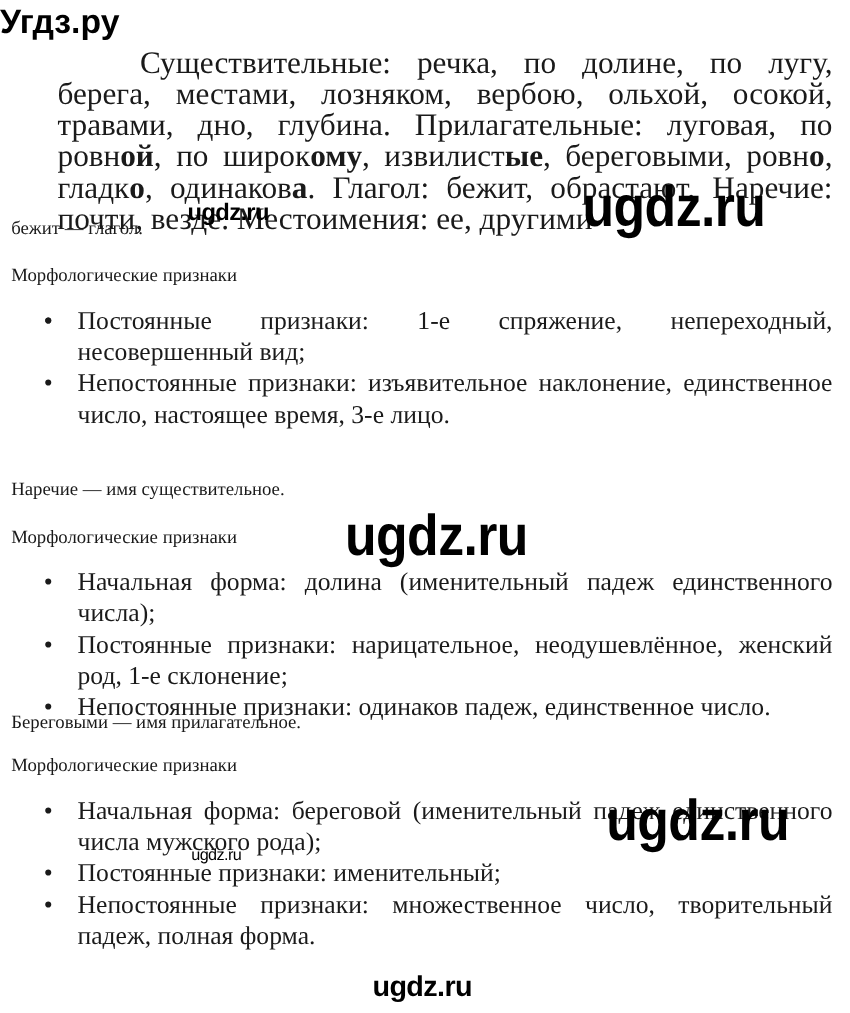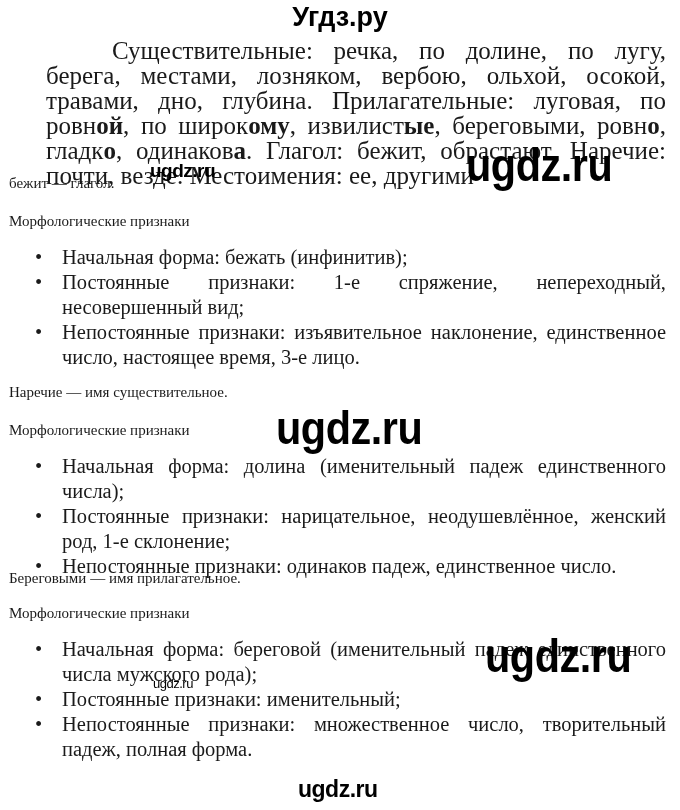--- a/index.html
+++ b/index.html
@@ -1,21 +1,21 @@
 <!DOCTYPE html>
 <html><head>
   <meta charset="utf-8">
   <style>
     html, body { margin: 0; padding: 0; }
     body {
       width: 680px; height: 810px; background: #ffffff; position: relative; overflow: hidden;
       font-family: "Liberation Serif", serif; color: #1a1a1a;
     }
     .title {
-      position: absolute; top: 2px; left: 0; width: 680px; text-align: center;
+      position: absolute; top: 2px; left: 0; width: 680px; text-align: left;
       font-family: "Liberation Sans", sans-serif; font-weight: bold; font-size: 27px; color: #000;
     }
     .para {
       position: absolute; left: 46px; top: 38px; width: 620px;
       font-size: 25px; line-height: 25px; text-align: justify; text-align-last: left;
     }
     .para .indent { display: inline-block; width: 66px; }
     .para b { font-weight: bold; }
     .line { position: absolute; left: 9px; font-size: 15px; line-height: 25px; white-space: nowrap; }
     ul.blist { position: absolute; left: 0; margin: 0; padding: 0; list-style: none; width: 666px; }
@@ -36,21 +36,21 @@
 </head>
 <body>
 
 <div class="title">Угдз.ру</div>
 
 <div class="para" id="intro"><span class="indent"></span><span>Существительные: речка, по долине, по лугу, берега, местами, лозняком, вербою, ольхой, осокой, травами, дно, глубина. Прилагательные: луговая, по ровн</span><b>ой</b><span>, по широк</span><b>ому</b><span>, извилист</span><b>ые</b><span>, береговыми, ровн</span><b>о</b><span>, гладк</span><b>о</b><span>, одинаков</span><b>а</b><span>. Глагол: бежит, обрастают. Наречие: почти, везде. Местоимения: ее, другими</span></div>
 
 <div class="line" style="top:171px;">бежит — глагол.</div>
 <div class="line" style="top:209px;">Морфологические признаки</div>
 <ul class="blist" style="top:245px;">
-  <li><span class="bullet">•</span><span>Начальная форма: бежать (инфинитив);</span></li>
+  <li><span class="bullet">•</span></li>
   <li><span class="bullet">•</span><span>Постоянные признаки: 1-е спряжение, непереходный, несовершенный вид;</span></li>
   <li><span class="bullet">•</span><span>Непостоянные признаки: изъявительное наклонение, единственное число, настоящее время, 3-е лицо.</span></li>
 </ul>
 
 <div class="line" style="top:380px;">Наречие — имя существительное.</div>
 <div class="line" style="top:418px;">Морфологические признаки</div>
 <ul class="blist" style="top:454px;">
   <li><span class="bullet">•</span><span>Начальная форма: долина (именительный падеж единственного числа);</span></li>
   <li><span class="bullet">•</span><span>Постоянные признаки: нарицательное, неодушевлённое, женский род, 1-е склонение;</span></li>
   <li><span class="bullet">•</span><span>Непостоянные признаки: одинаков падеж, единственное число.</span></li>

